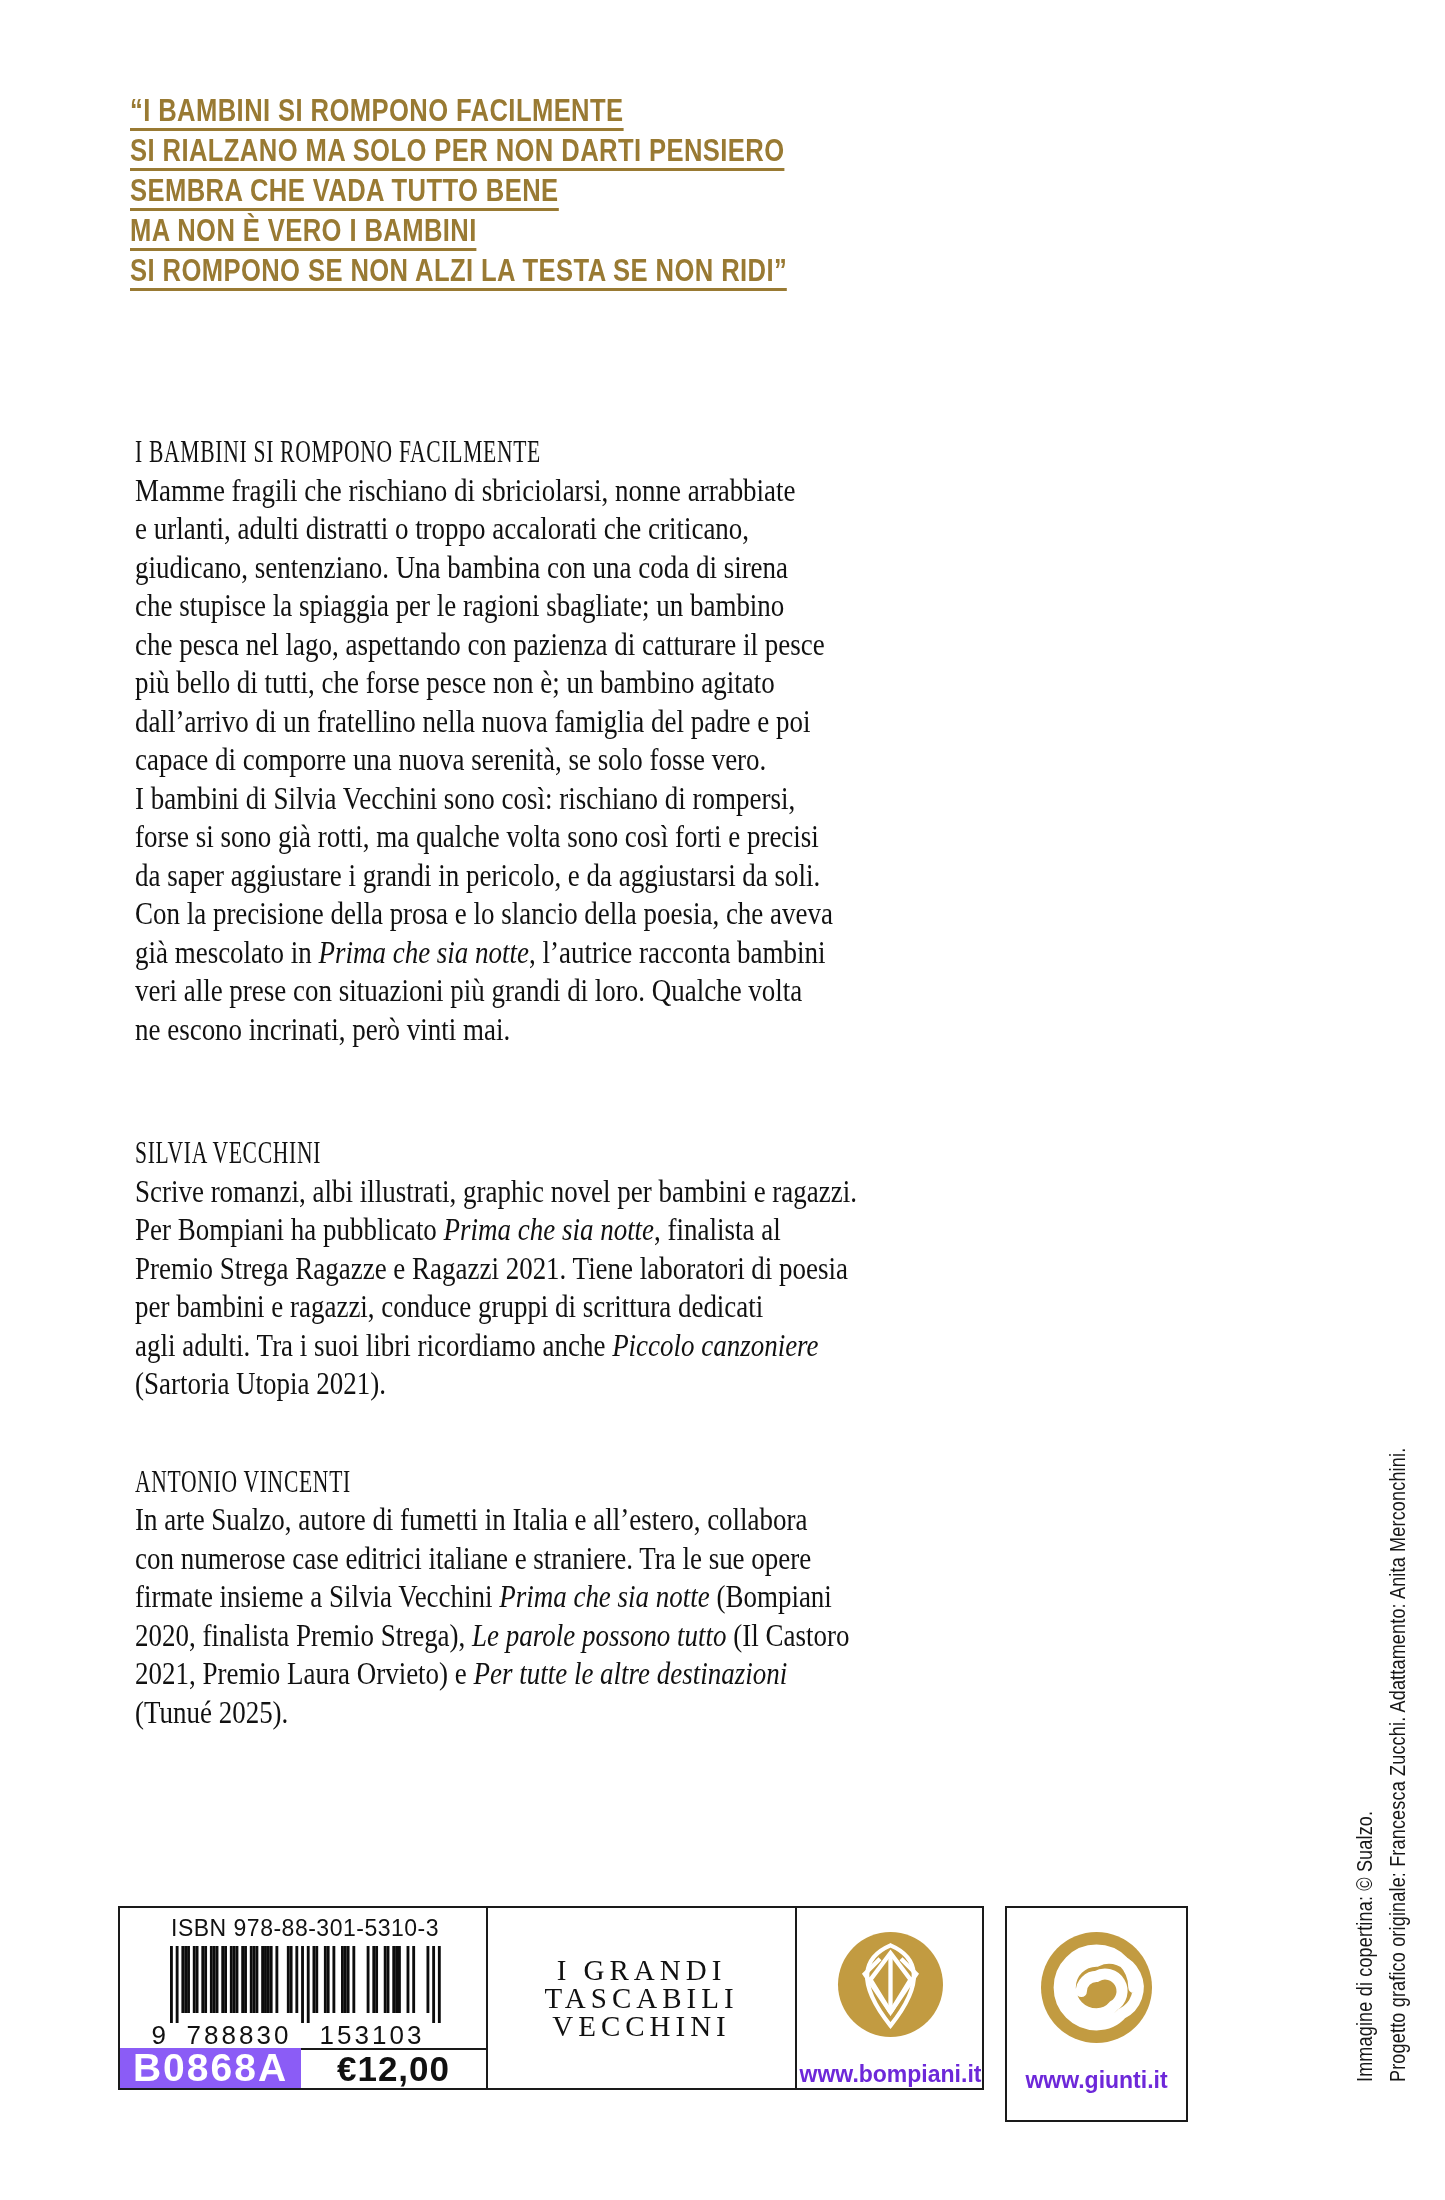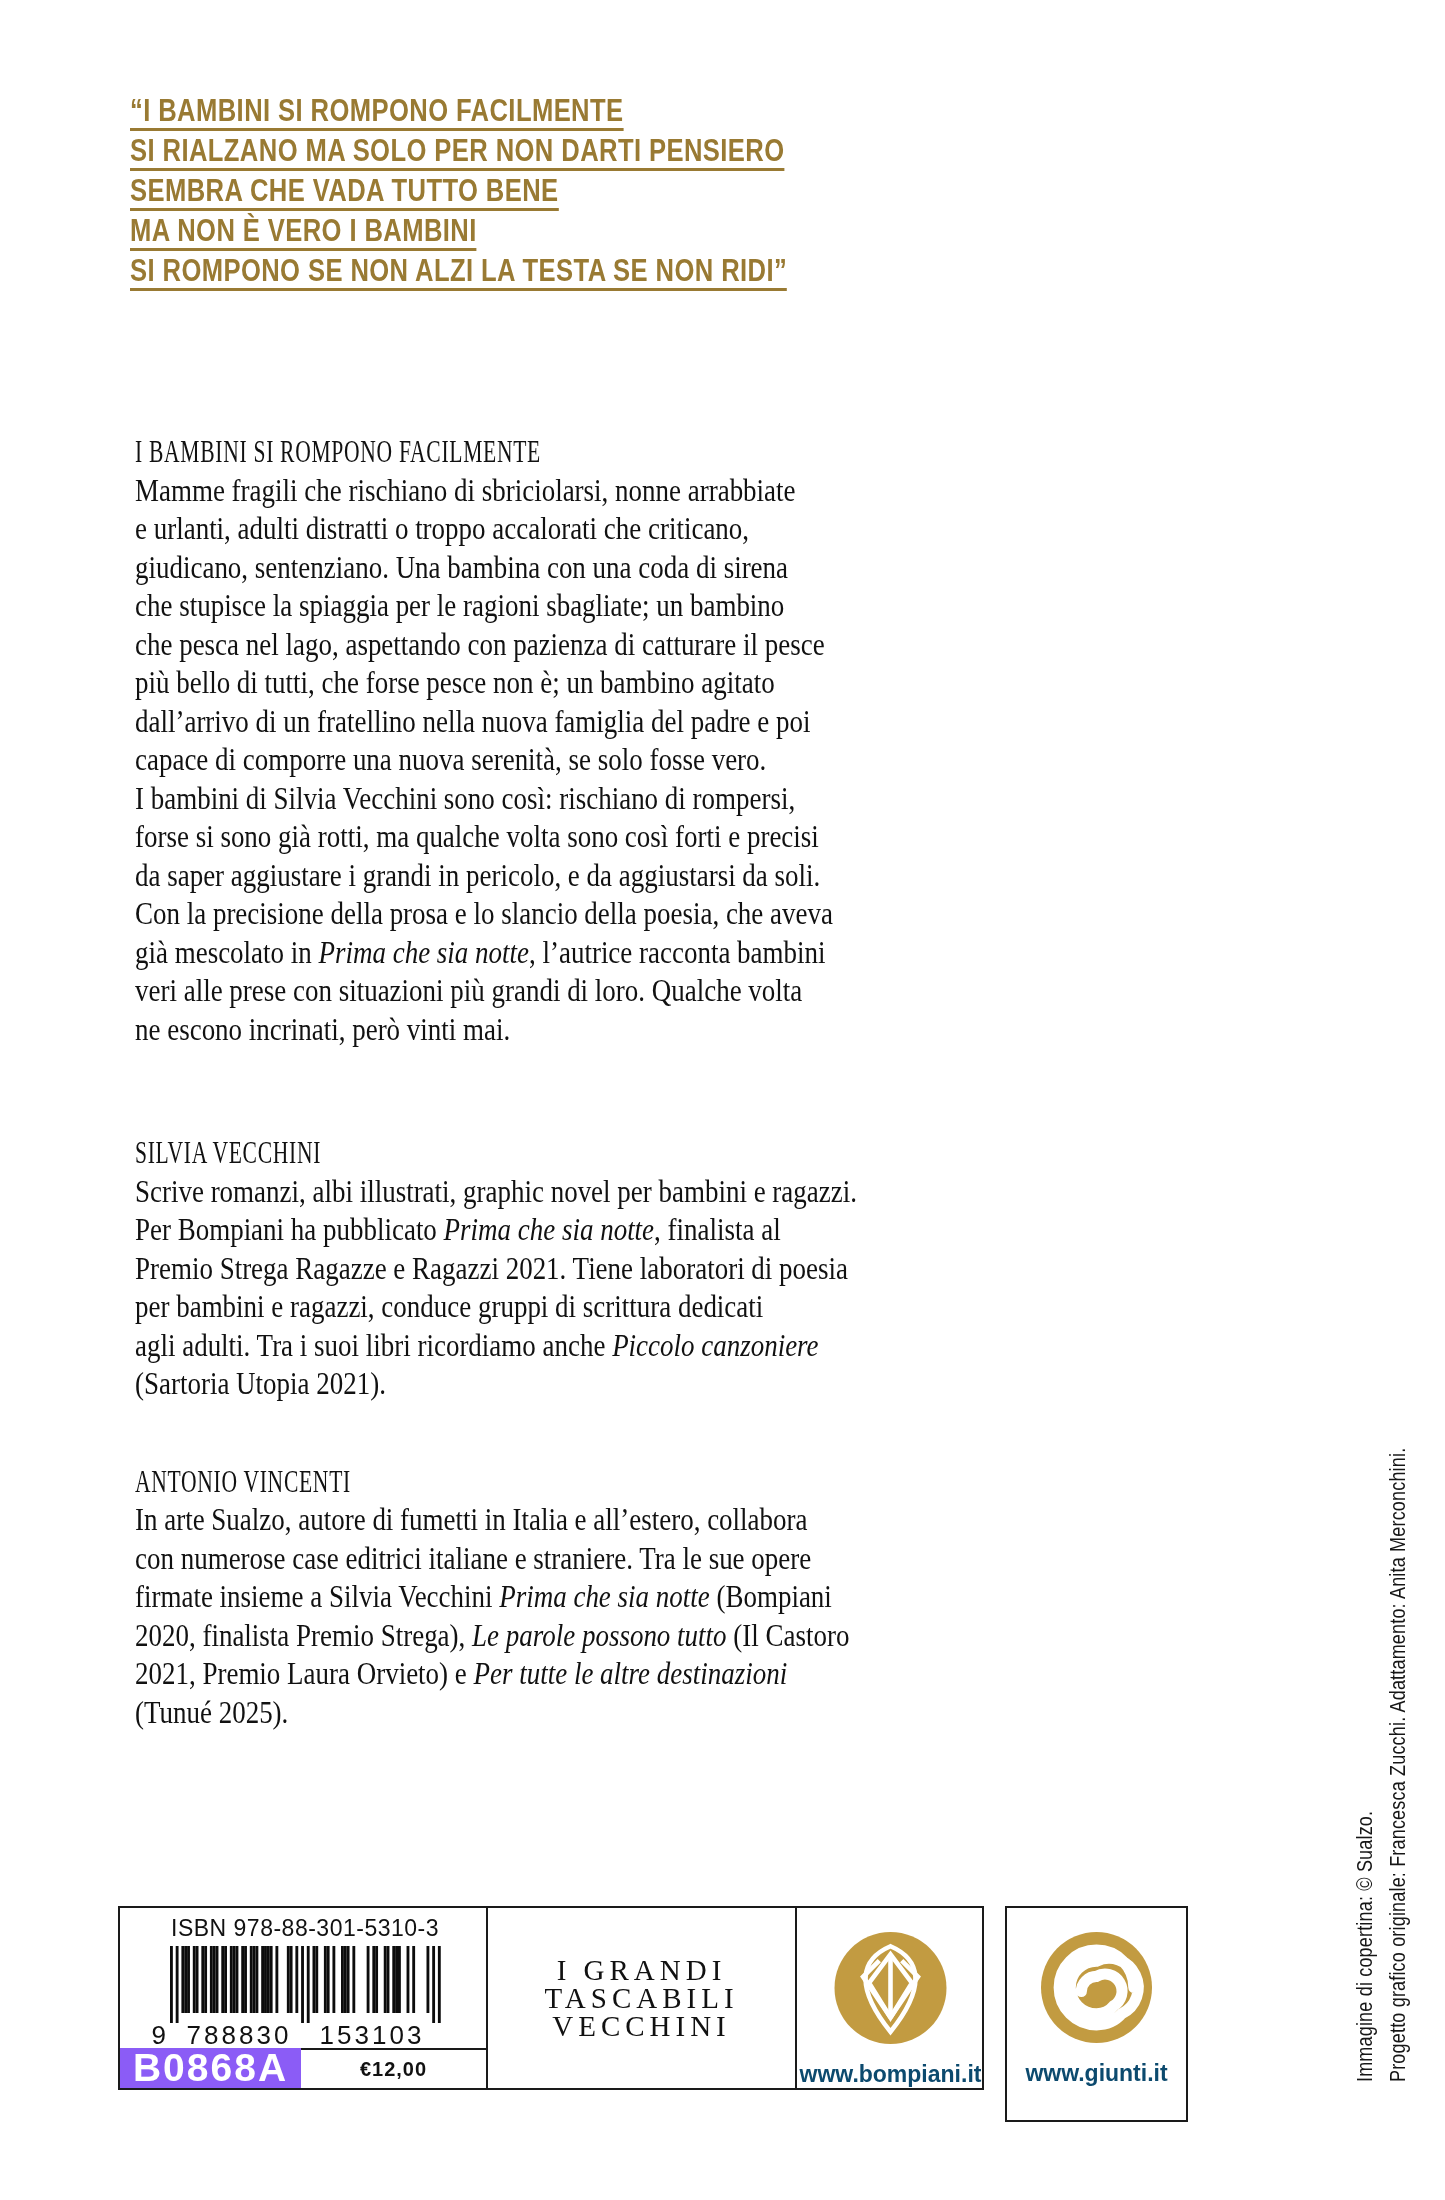--- a/index.html
+++ b/index.html
@@ -29,25 +29,25 @@
   .cell-barcode { left:0; width:366px; }
   .cell-imprint { left:366px; width:309px; border-left:2px solid #1a1a1a;
                   display:flex; flex-direction:column; align-items:center; justify-content:center; }
   .cell-bompiani { left:675px; width:189px; border-left:2px solid #1a1a1a; }
   .imprint-line { font-family:"Liberation Serif", serif; font-size:29px; line-height:28px;
                   letter-spacing:5px; color:#111; white-space:nowrap; }
   .code-badge { position:absolute; left:0; bottom:0; width:181px; height:40px; background:#8b5cf6;
                 color:#fff; font-weight:bold; font-size:39px; letter-spacing:2px;
                 display:flex; align-items:center; justify-content:center; }
   .price-box { position:absolute; left:181px; bottom:0; width:185px; height:40px; border-top:2px solid #1a1a1a;
-               color:#111; font-weight:bold; font-size:20px; letter-spacing:1px;
+               color:#111; font-weight:bold; font-size:35px; letter-spacing:1px;
                display:flex; align-items:center; justify-content:center; }
   .logo-cell-inner { position:absolute; inset:0; display:flex; flex-direction:column; align-items:center; }
   .logo-circle { margin-top:24px; }
-  .pub-url { margin-top:17px; font-weight:bold; font-size:23px; color:#0c4a6e; }
+  .pub-url { margin-top:24px; font-weight:bold; font-size:23px; color:#6d28d9; }
   .giunti-box { position:absolute; left:1005px; top:1906px; width:183px; height:216px; border:2px solid #1a1a1a; }
 
   
   .vcred { position:absolute; white-space:nowrap; transform:rotate(-90deg) scaleX(0.82); transform-origin:0 0;
            font-size:22px; color:#161616; letter-spacing:0.2px; }
   .vcred1 { left:1352px; top:2082px; }
   .vcred2 { left:1385px; top:2082px; }
 </style>
 </head>
 <body>

